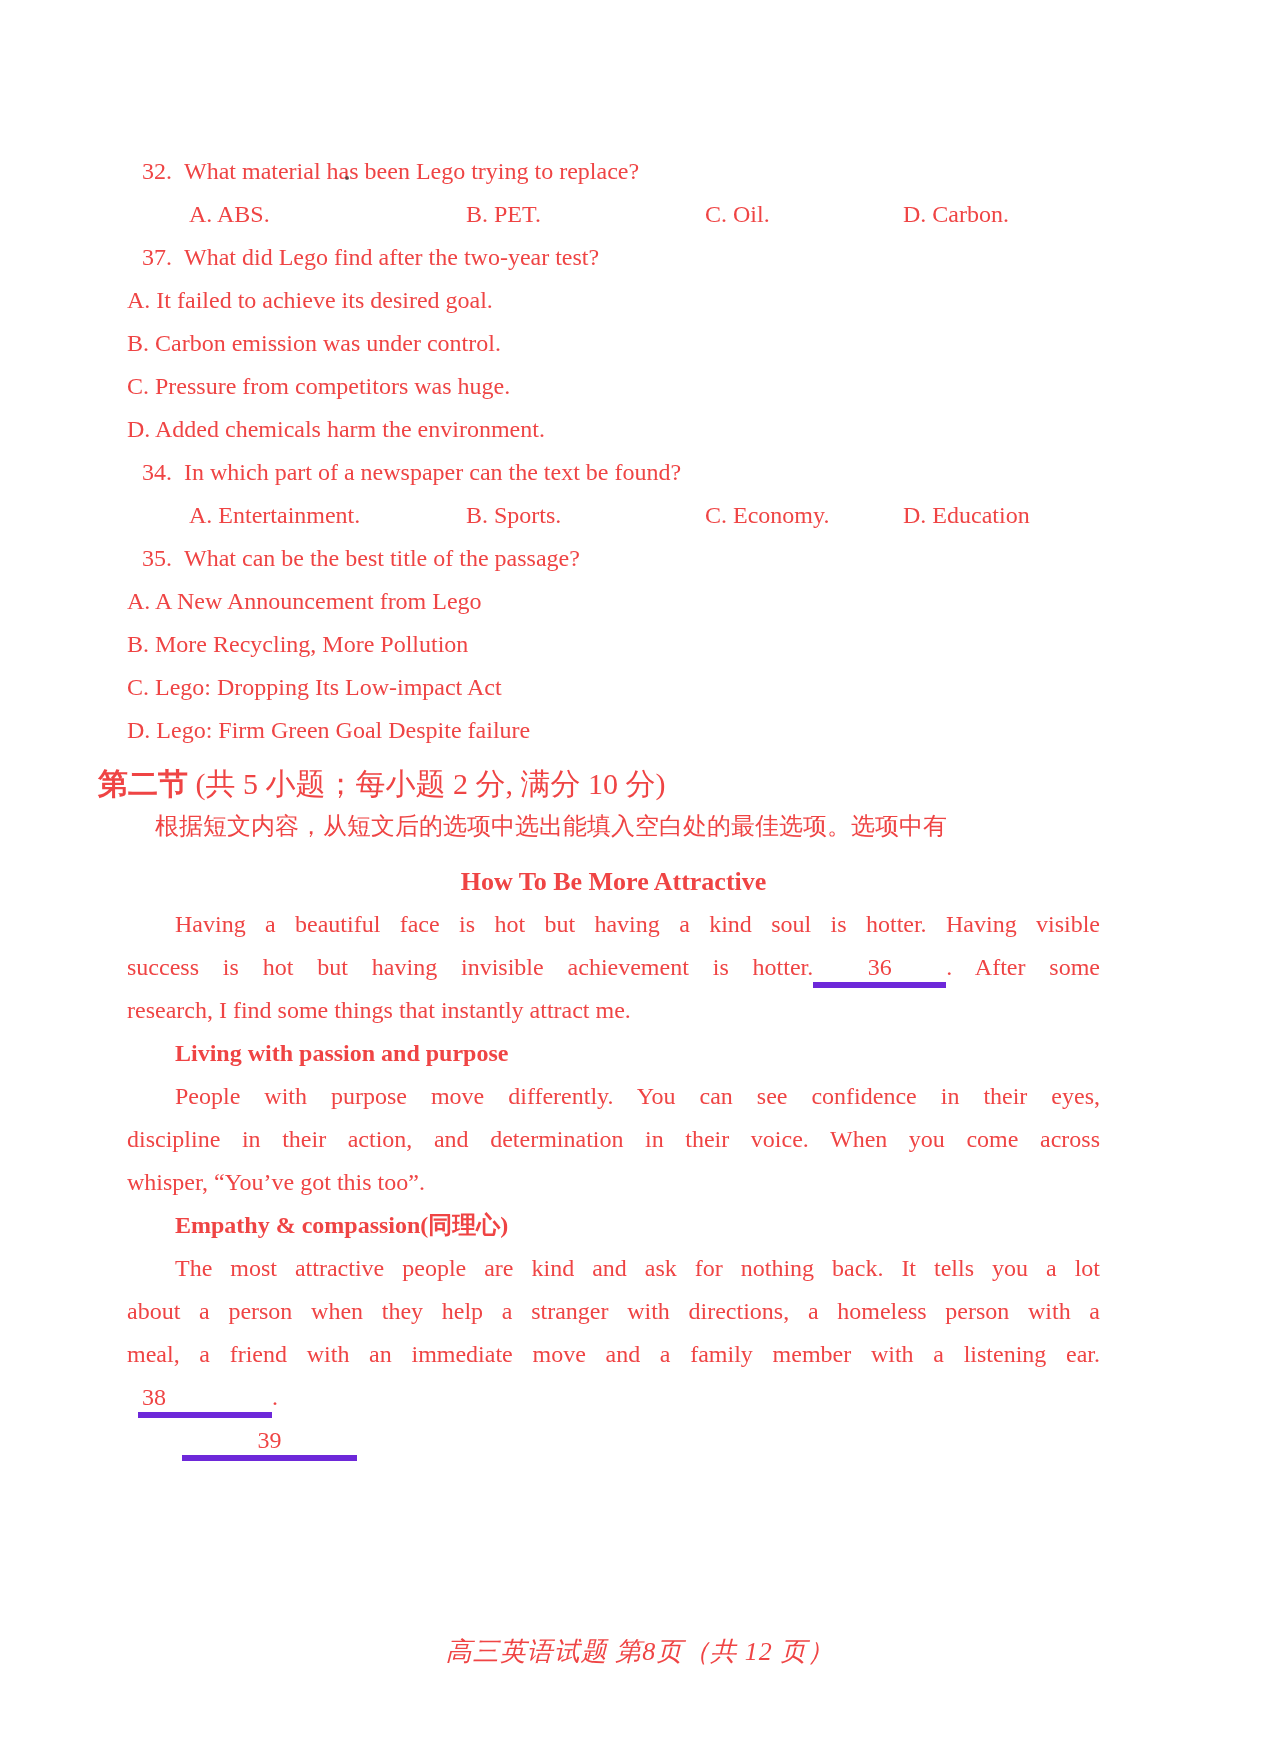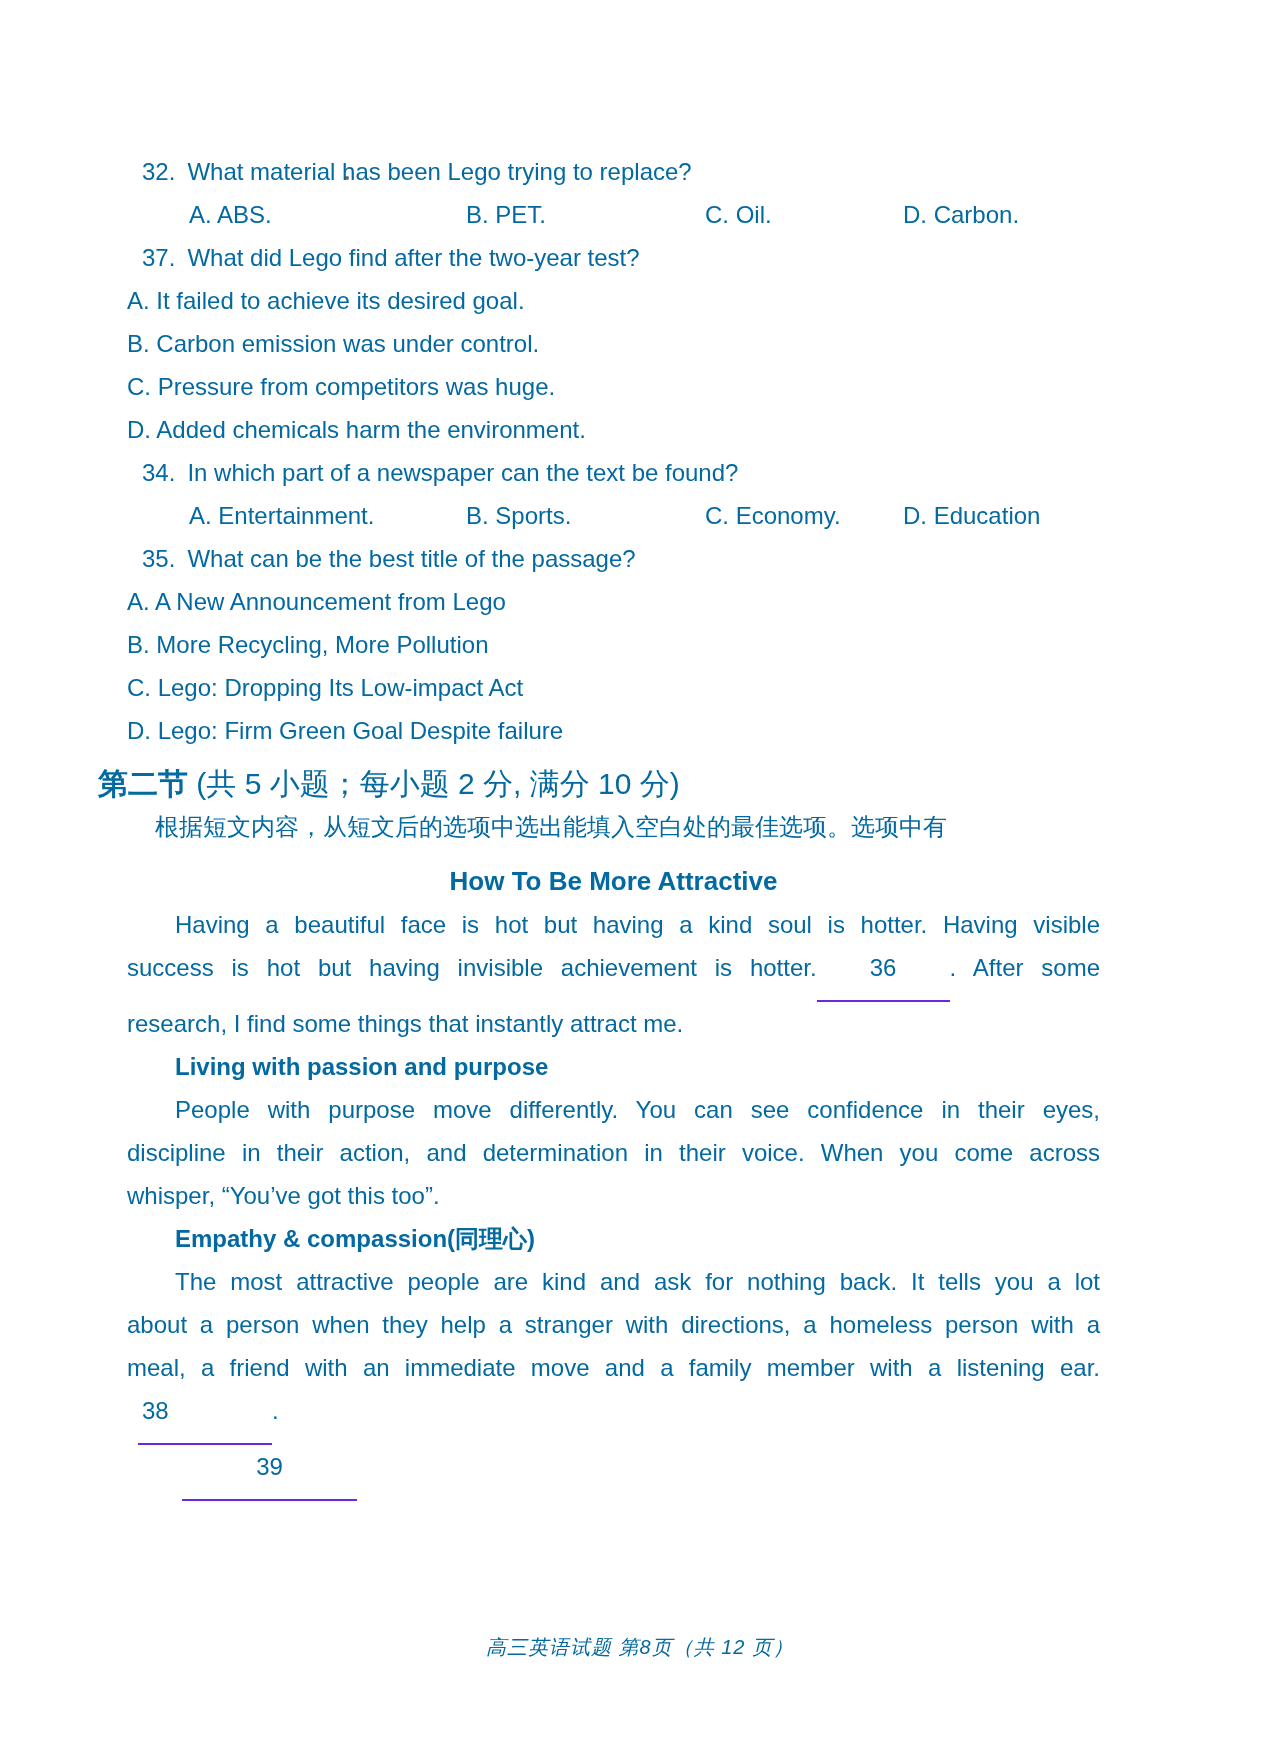--- a/index.html
+++ b/index.html
@@ -1,19 +1,19 @@
 <!DOCTYPE html>
 <html><head>
 <meta charset="utf-8">
 <style>
   html,body { margin:0; padding:0; background:#ffffff; }
   .page {
     position:relative; width:1280px; height:1750px; background:#ffffff;
-    font-family:Liberation Sans, sans-serif;
-    color:#0369a1; font-size:24px; overflow:hidden;
+    font-family:Liberation Serif, serif;
+    color:#ef4444; font-size:24px; overflow:hidden;
   }
   .content { position:absolute; left:127px; right:180px; top:150px; line-height:43px; }
 
   
   .qline { margin-left:15px; white-space:nowrap; }
   .qnum { margin-right:12px; }
   .opt-row { margin-left:62px; display:flex; white-space:nowrap; }
   .opt-a { width:277px; } .opt-b { width:239px; } .opt-c { width:198px; } .opt-d { flex:1; }
   .opt-line { white-space:nowrap; }
 
@@ -24,33 +24,33 @@
   .cn-ind { padding-left:57px; }
 
   
   .p-title { margin-top:12px; text-align:center; font-weight:bold; font-size:26px; }
   .line { text-align:left; }
   .jf { text-align:justify; text-align-last:justify; }
   .ind { padding-left:48px; }
   .bold { font-weight:bold; }
 
   .blank {
-    display:inline-block; border-bottom:2px solid #6d28d9;
-    text-align:center; line-height:1; padding-bottom:20px;
+    display:inline-block; border-bottom:6px solid #6d28d9;
+    text-align:center; line-height:1; padding-bottom:3px;
     text-align-last:center;
   }
   .b36 { width:133px; } .b37 { width:130px; }
   .b38 { width:130px; text-align:left; text-align-last:left; padding-left:4px; }
   .b39 { width:175px; }
   .l38 { padding-left:11px; }
   .l39 { padding-left:55px; }
 
   .footer {
     position:absolute; left:0; right:0; top:1634px; text-align:center;
-    font-size:20px; font-style:italic; letter-spacing:1px;
+    font-size:26px; font-style:italic; letter-spacing:1px;
   }
   .artifact { position:absolute; left:345px; top:176px; width:4px; height:4px;
     background:#3a3a3a; border-radius:50%; opacity:.75; }
 </style>
 </head>
 <body>
 
 <div class="page">
   <div class="content">
 

